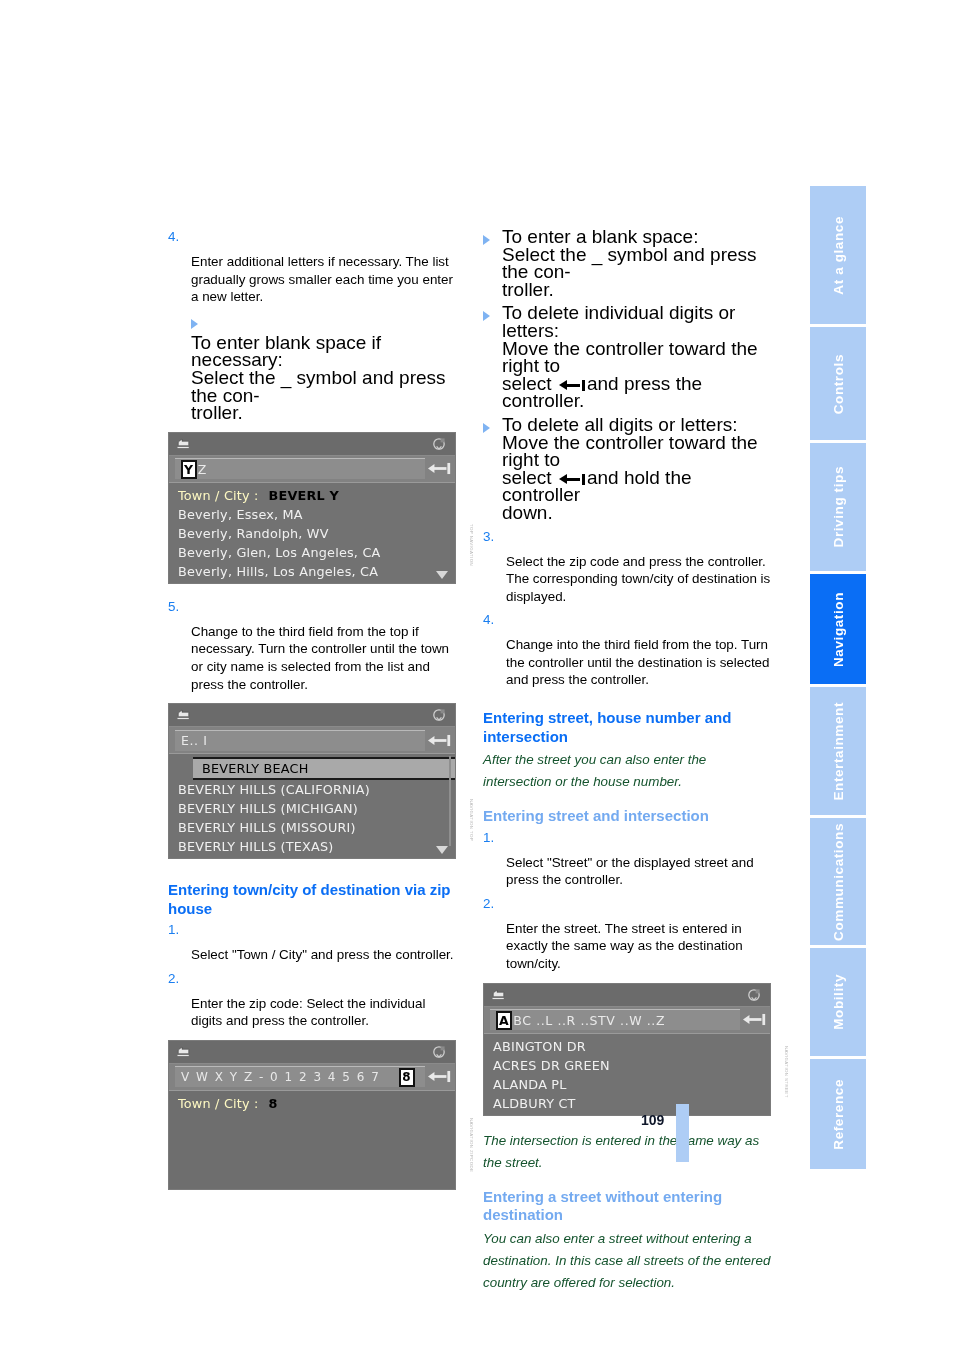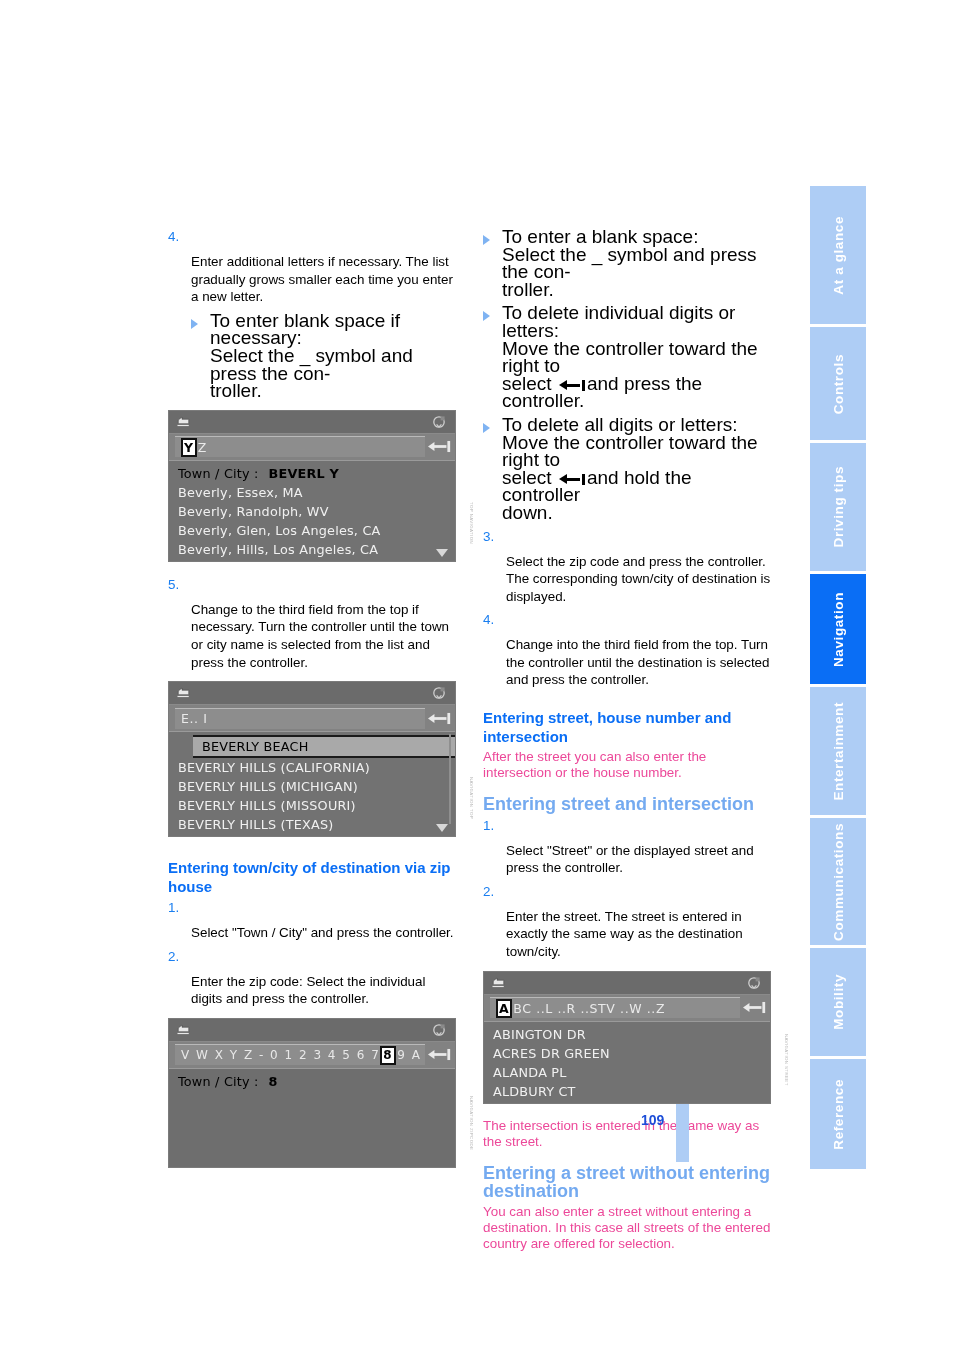--- a/index.html
+++ b/index.html
@@ -48,32 +48,33 @@
     position: absolute;
     top: 228px;
     width: 288px;
   }
   #col-left  { left: 168px; }
   #col-right { left: 483px; }
 
   
   .para {
     font-size: 13.4px;
-    line-height: 16px;
-    color: #ec4899;
+    line-height: 22px;
+    color: #14532d;
+    font-style: italic;
   }
   .h1 {
     font-size: 15px;
     font-weight: bold;
     color: #0a6ef5;
     line-height: 18.5px;
     margin: 0 0 3px 0;
   }
   .h2 {
-    font-size: 18px;
+    font-size: 15px;
     font-weight: bold;
     color: #74aaf0;
     line-height: 18.5px;
     margin: 0 0 3px 0;
   }
   .spacer-md { height: 14px; }
   .spacer-sm { height: 8px; }
 
   
   .step {
@@ -92,21 +93,21 @@
     font-size: 13.4px;
     line-height: 17.6px;
     margin-top: 25px;
   }
 
   
   .bullet {
     display: flex;
     margin-bottom: 6px;
   }
-  .bullet.indent { margin-left: 23px; }
+  .bullet.indent { margin-left: 23px; flex-direction: column; }
   .bullet-mark {
     width: 19px; flex: 0 0 19px;
     padding-top: 3px;
   }
   .tri {
     display: inline-block;
     width: 0; height: 0;
     border-top: 5px solid transparent;
     border-bottom: 5px solid transparent;
     border-left: 7px solid #7fb3f2;
@@ -186,20 +187,21 @@
     font-size: 12.5px;
     color: #eaeaea;
     letter-spacing: 0.6px;
     overflow: hidden;
     white-space: nowrap;
   }
   .scr-inputfield.alpha {
     font-size: 12px;
     letter-spacing: 1.5px;
     color: #e8e8e8;
+    gap: 19px;
   }
   .sel-char {
     display: inline-block;
     background: #ffffff;
     color: #000000;
     border: 2px solid #111;
     padding: 0 1px;
     margin-right: 1px;
     font-weight: bold;
     line-height: 15px;
@@ -223,21 +225,21 @@
     line-height: 17px;
   }
   .scr-list-item.highlight {
     background: #a9a9a9;
     color: #000000;
     border-top: 2px solid #1a1a1a;
     border-bottom: 2px solid #1a1a1a;
     font-weight: normal;
     margin-left: 24px;
   }
-  .scr-list-item .label { color: #000000; }
+  .scr-list-item .label { color: #fef9c3; }
   .scr-list-item .value { color: #000000; font-weight: bold; margin-left: 10px; }
   .scr-scroll-arrow {
     position: absolute;
     right: 7px; bottom: 4px;
     width: 0; height: 0;
     border-left: 6px solid transparent;
     border-right: 6px solid transparent;
     border-top: 8px solid #d8d8d8;
   }
   .scr-scroll-track {
@@ -266,21 +268,21 @@
     white-space: nowrap;
     font-family: "Liberation Sans", sans-serif;
   }
 
   
   #page-number {
     position: absolute;
     left: 641px; top: 1112px;
     font-size: 14px;
     font-weight: bold;
-    color: #1d4ed8;
+    color: #0f172a;
   }
   #footer-bar {
     position: absolute;
     left: 676px; top: 1104px;
     width: 13px; height: 58px;
     background: #aecdf5;
   }
 </style>
 </head>
 <body>

